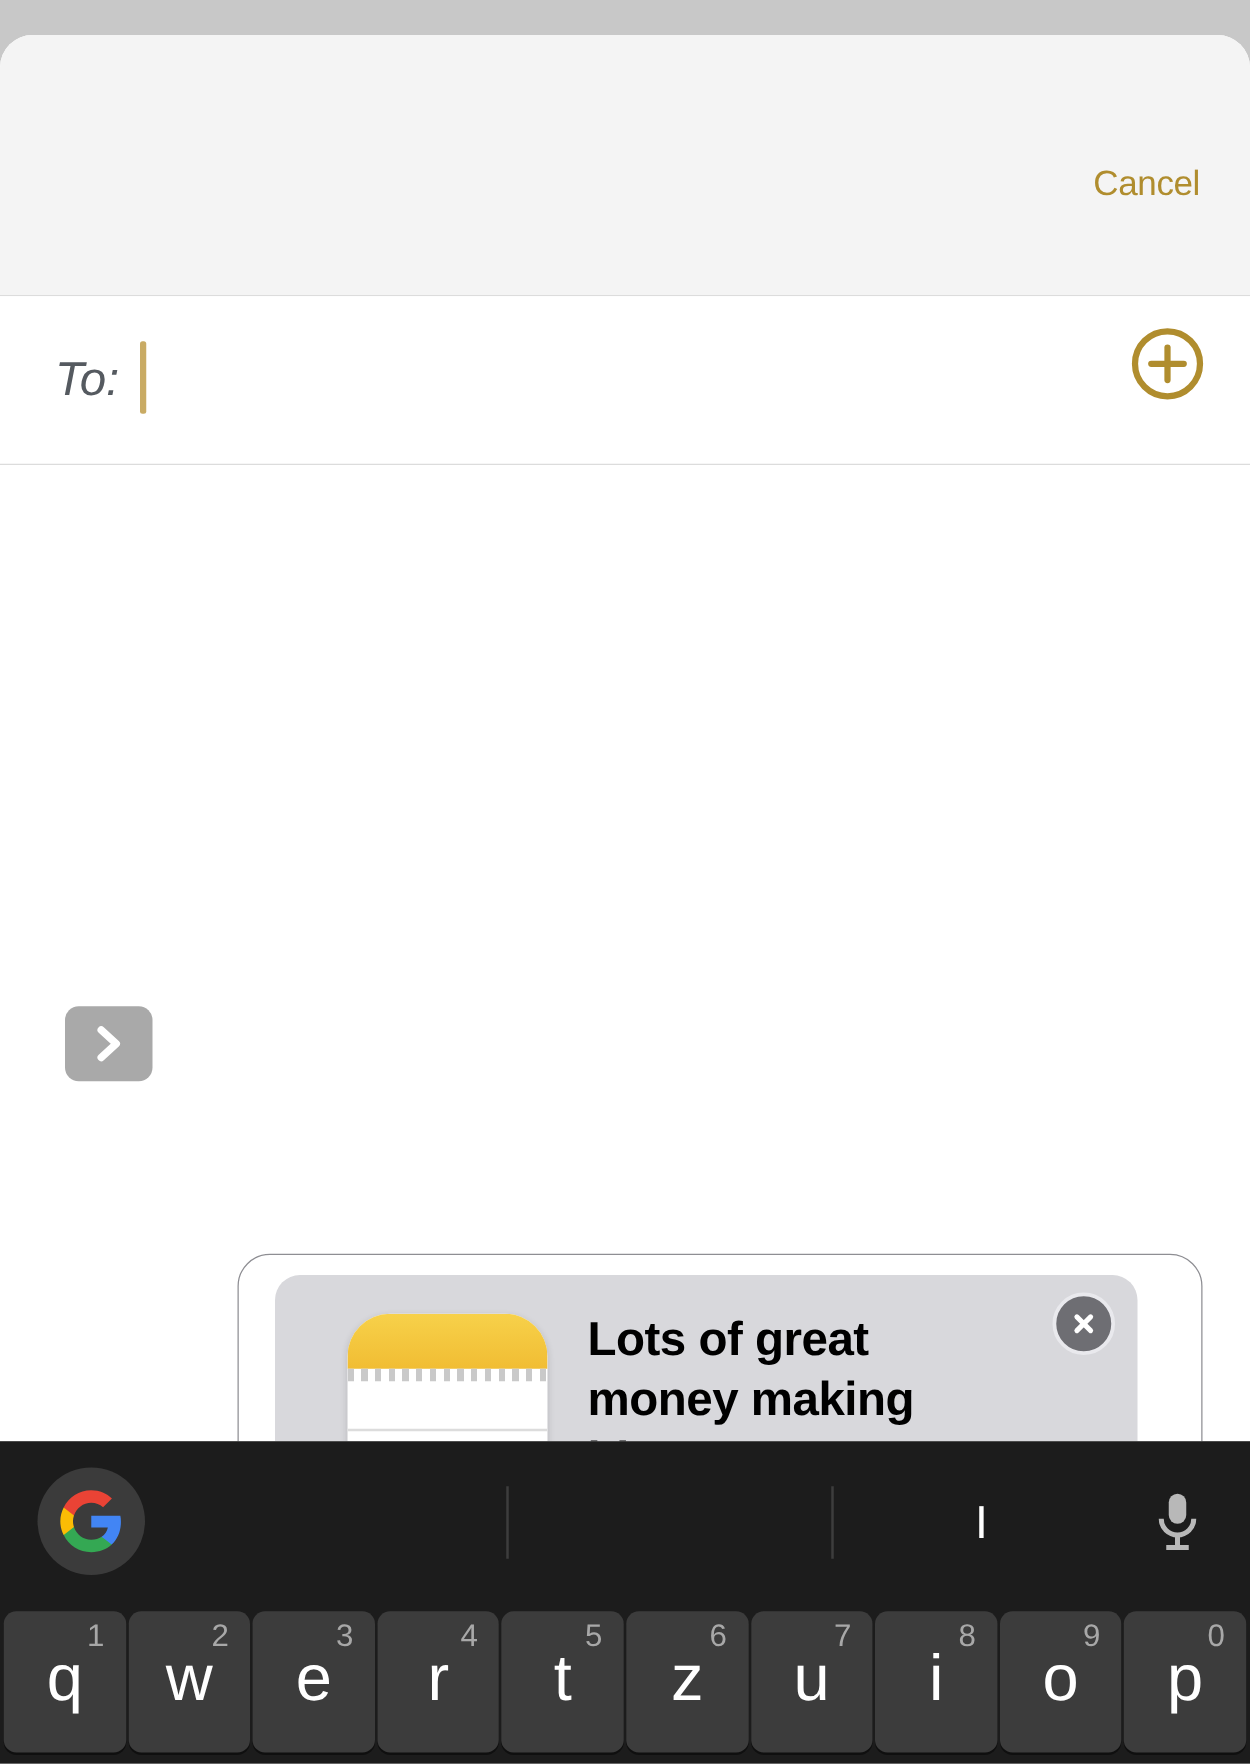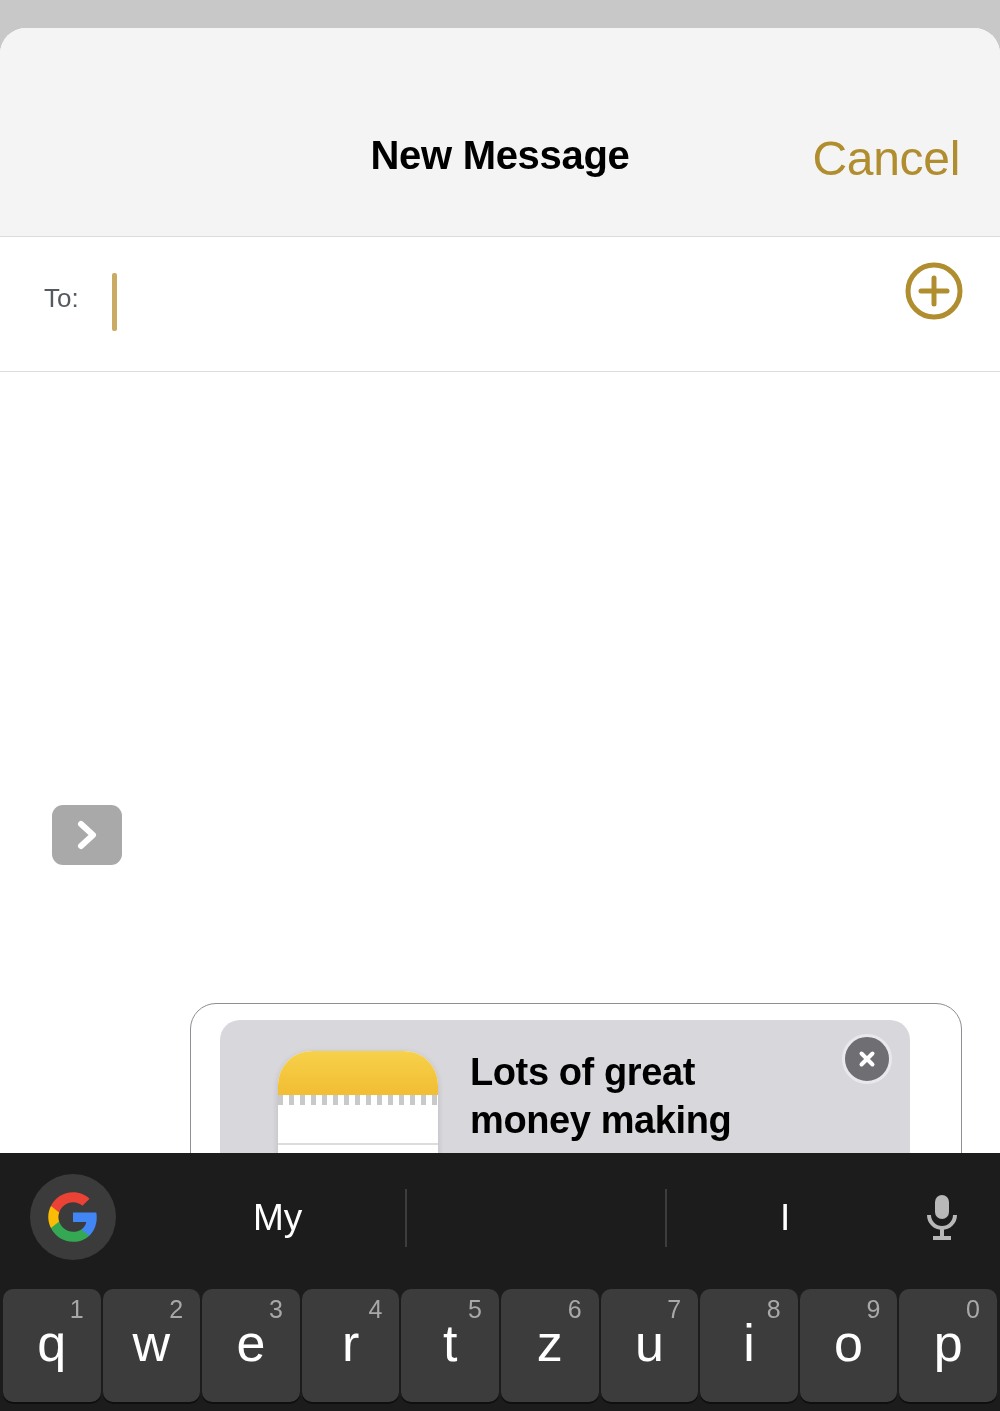--- a/index.html
+++ b/index.html
@@ -24,32 +24,32 @@
     border-bottom:1px solid #dcdcdc;
   }
   .nav-title {
     position:absolute; left:0; right:0; top:105px;
     text-align:center;
     font-size:40px; font-weight:bold; color:#000;
     letter-spacing:-0.3px;
   }
   .nav-cancel {
     position:absolute; right:40px; top:103px;
-    font-size:48px; color:#b08d2e; letter-spacing:-0.3px;
+    font-size:28px; color:#b08d2e; letter-spacing:-0.3px;
   }
 
   
   .to-row {
     position:relative; height:135px;
     background:#ffffff;
     border-bottom:1px solid #dcdcdc;
   }
   .to-label {
     position:absolute; left:44px; top:46px;
-    font-size:26px; color:#555a60;
+    font-size:38px; color:#555a60;font-style:italic;
   }
   .to-caret {
     position:absolute; left:112px; top:36px;
     width:5px; height:58px; background:#c9ab64; border-radius:2px;
   }
   .to-plus {
     position:absolute; right:35px; top:23px;
     width:62px; height:62px;
   }
 
@@ -162,21 +162,20 @@
   }
 </style>
 </head>
 <body>
 
 <div id="root">
 
   <div class="sheet">
 
     <div class="navbar">
-      <div class="nav-title">New Message</div>
       <div class="nav-cancel">Cancel</div>
     </div>
 
     <div class="to-row">
       <div class="to-label">To:</div>
       <div class="to-caret"></div>
       <div class="to-plus">
         <svg width="62" height="62" viewBox="0 0 62 62">
           <circle cx="31" cy="31" r="26" fill="none" stroke="#b08d2e" stroke-width="5"></circle>
           <line x1="31" y1="18" x2="31" y2="44" stroke="#b08d2e" stroke-width="5" stroke-linecap="round"></line>
@@ -229,21 +228,20 @@
           <path fill="#4285F4" d="M45.1 24.5c0-1.6-.1-3.1-.4-4.5H24v8.5h11.8c-.5 2.7-2.1 5-4.4 6.6v5.5h7.1c4.2-3.8 6.6-9.5 6.6-16.1z"></path>
           <path fill="#34A853" d="M24 46c6 0 11-2 14.5-5.4l-7.1-5.5c-2 1.3-4.5 2.1-7.4 2.1-5.7 0-10.6-3.9-12.3-9.1H4.4v5.7C7.9 41 15.4 46 24 46z"></path>
           <path fill="#FBBC05" d="M11.7 28.1c-.4-1.3-.7-2.7-.7-4.1s.3-2.8.7-4.1v-5.7H4.4C2.9 17.1 2 20.4 2 24s.9 6.9 2.4 9.8l7.3-5.7z"></path>
           <path fill="#EA4335" d="M24 10.8c3.2 0 6.1 1.1 8.4 3.3l6.3-6.3C35 4.3 30 2 24 2 15.4 2 7.9 7 4.4 14.2l7.3 5.7c1.7-5.2 6.6-9.1 12.3-9.1z"></path>
         </svg>
       </div>
 
       <div class="sugg-div" style="left:405px"></div>
       <div class="sugg-div" style="left:665px"></div>
 
-      <div class="sugg" style="left:150px; width:255px">My</div>
       <div class="sugg" style="left:665px; width:240px">I</div>
 
       <div class="mic-btn">
         <svg width="42" height="52" viewBox="0 0 42 52">
           <rect x="14" y="4" width="14" height="24" rx="7" fill="#b8b8b8"></rect>
           <path d="M8 24c0 7.2 5.8 13 13 13s13-5.8 13-13" fill="none" stroke="#b8b8b8" stroke-width="4"></path>
           <line x1="21" y1="37" x2="21" y2="47" stroke="#b8b8b8" stroke-width="4"></line>
           <line x1="12" y1="47" x2="30" y2="47" stroke="#b8b8b8" stroke-width="4"></line>
         </svg>
       </div>

